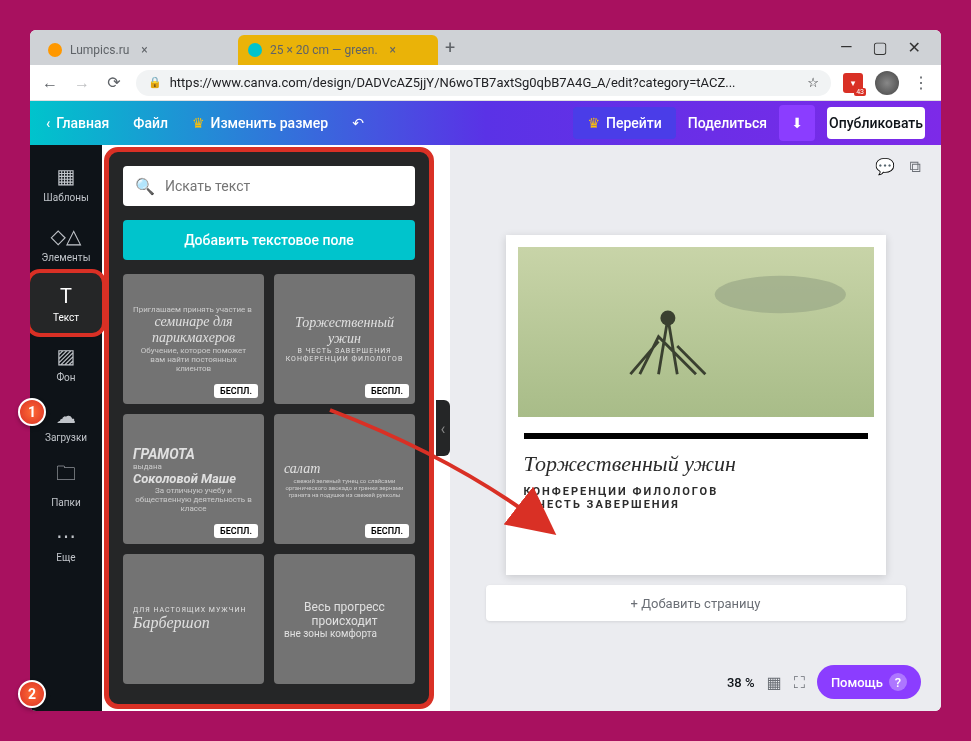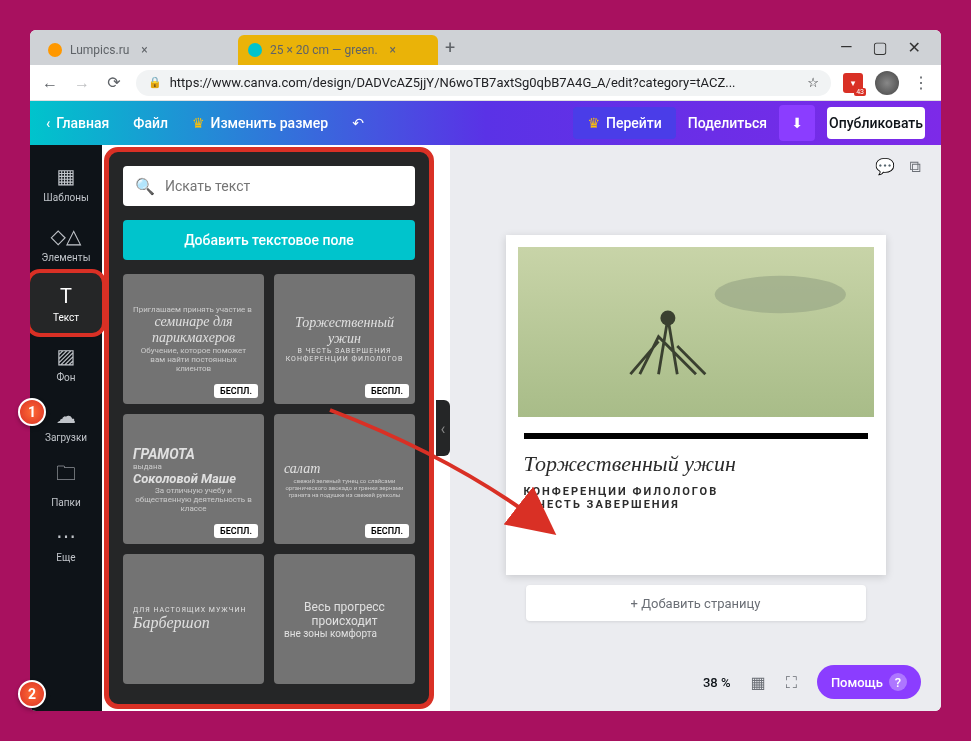--- a/index.html
+++ b/index.html
@@ -46,22 +46,22 @@
 .collapse-handle{width:14px;height:56px;background:#252627;display:flex;align-items:center;justify-content:center;color:#888;border-radius:0 6px 6px 0;align-self:center}
 .canvas-area{flex:1;background:#ebecf0;display:flex;flex-direction:column;position:relative}
 .canvas-tools{position:absolute;top:12px;right:20px;display:flex;gap:14px;color:#6b6f76}
 .canvas-center{flex:1;display:flex;align-items:center;justify-content:center;flex-direction:column;gap:10px}
 .design-page{width:380px;height:340px;background:#fff;box-shadow:0 2px 8px rgba(0,0,0,0.15);padding:12px}
 .design-img{width:100%;height:170px;background:linear-gradient(180deg,#c8d4a8 0%,#b8c898 50%,#a8bc88 100%);position:relative;overflow:hidden}
 .design-text{padding:16px 6px}
 .design-text .bar{height:6px;background:#000;margin-bottom:12px}
 .design-text .title{font-size:22px;font-style:italic;font-family:Georgia,serif;color:#2c2c2c;margin-bottom:8px}
 .design-text .sub{font-size:11px;font-weight:700;letter-spacing:2px;color:#2c2c2c}
-.add-page-btn{width:340px;height:36px;background:#fff;border:none;color:#6b6f76;font-size:13px;border-radius:4px;box-shadow:0 1px 3px rgba(0,0,0,0.1)}
-.bottom-bar{position:absolute;bottom:12px;right:20px;display:flex;align-items:center;gap:20px}
+.add-page-btn{width:420px;height:36px;background:#fff;border:none;color:#6b6f76;font-size:13px;border-radius:4px;box-shadow:0 1px 3px rgba(0,0,0,0.1)}
+.bottom-bar{position:absolute;bottom:12px;right:20px;display:flex;align-items:center;gap:12px}
 .zoom{font-size:13px;color:#0e1318;font-weight:500}
 .grid-icon,.fs-icon{color:#6b6f76}
 .help-btn{background:#8b3dff;color:#fff;padding:8px 14px;border-radius:18px;display:flex;align-items:center;gap:6px;font-size:13px;font-weight:500}
 .arrow{position:absolute;left:240px;top:290px;pointer-events:none}
 svg{display:block}
 </style>
 </head>
 <body>
 
 <div class="browser">

